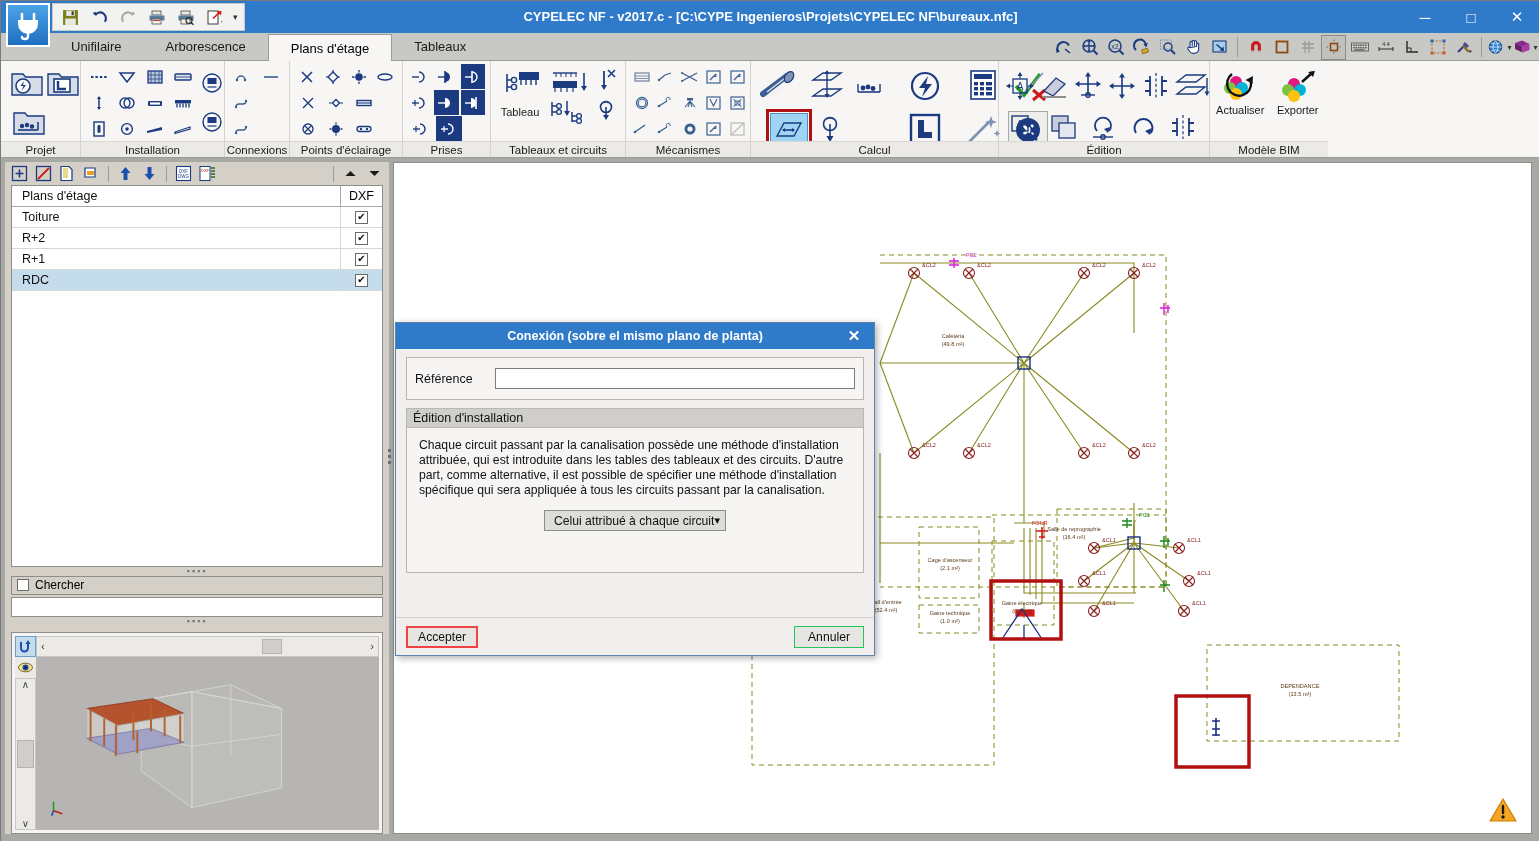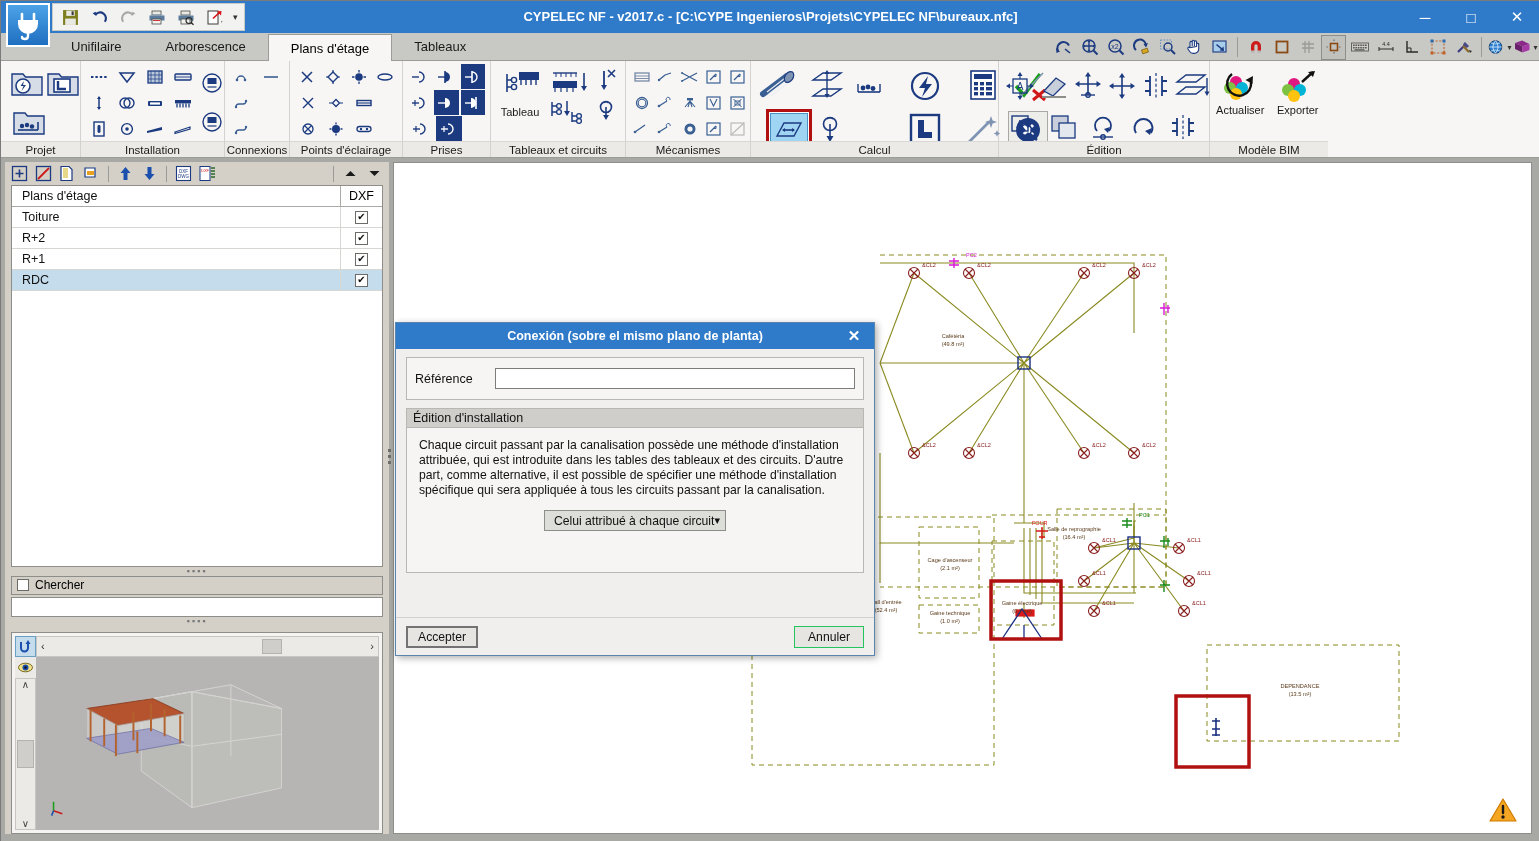--- a/index.html
+++ b/index.html
@@ -241,21 +241,21 @@
     border-top: 1px solid #d3d2ce;
     display: flex; align-items: center; justify-content: space-between;
     padding: 0 10px;
   }
   .dlg-btn {
     min-width: 70px; height: 22px; background: #e6e5e2;
     border: 1px solid #22c55e; font-size: 12.2px; color: #111;
     display: flex; align-items: center; justify-content: center; cursor: pointer;
     padding: 0 10px;
   }
-  .dlg-btn.default { border: 2px solid #737373; background: #e6e5e2; }
+  .dlg-btn.default { border: 2px solid #ef4444; background: #e6e5e2; }
 </style>
 </head>
 <body>
 
 <div id="app">
 
   <div id="titlebar">
     <div id="title-text">CYPELEC NF - v2017.c - [C:\CYPE Ingenieros\Projets\CYPELEC NF\bureaux.nfc]</div>
     <div id="wincontrols">
       <div class="wc">─</div>

